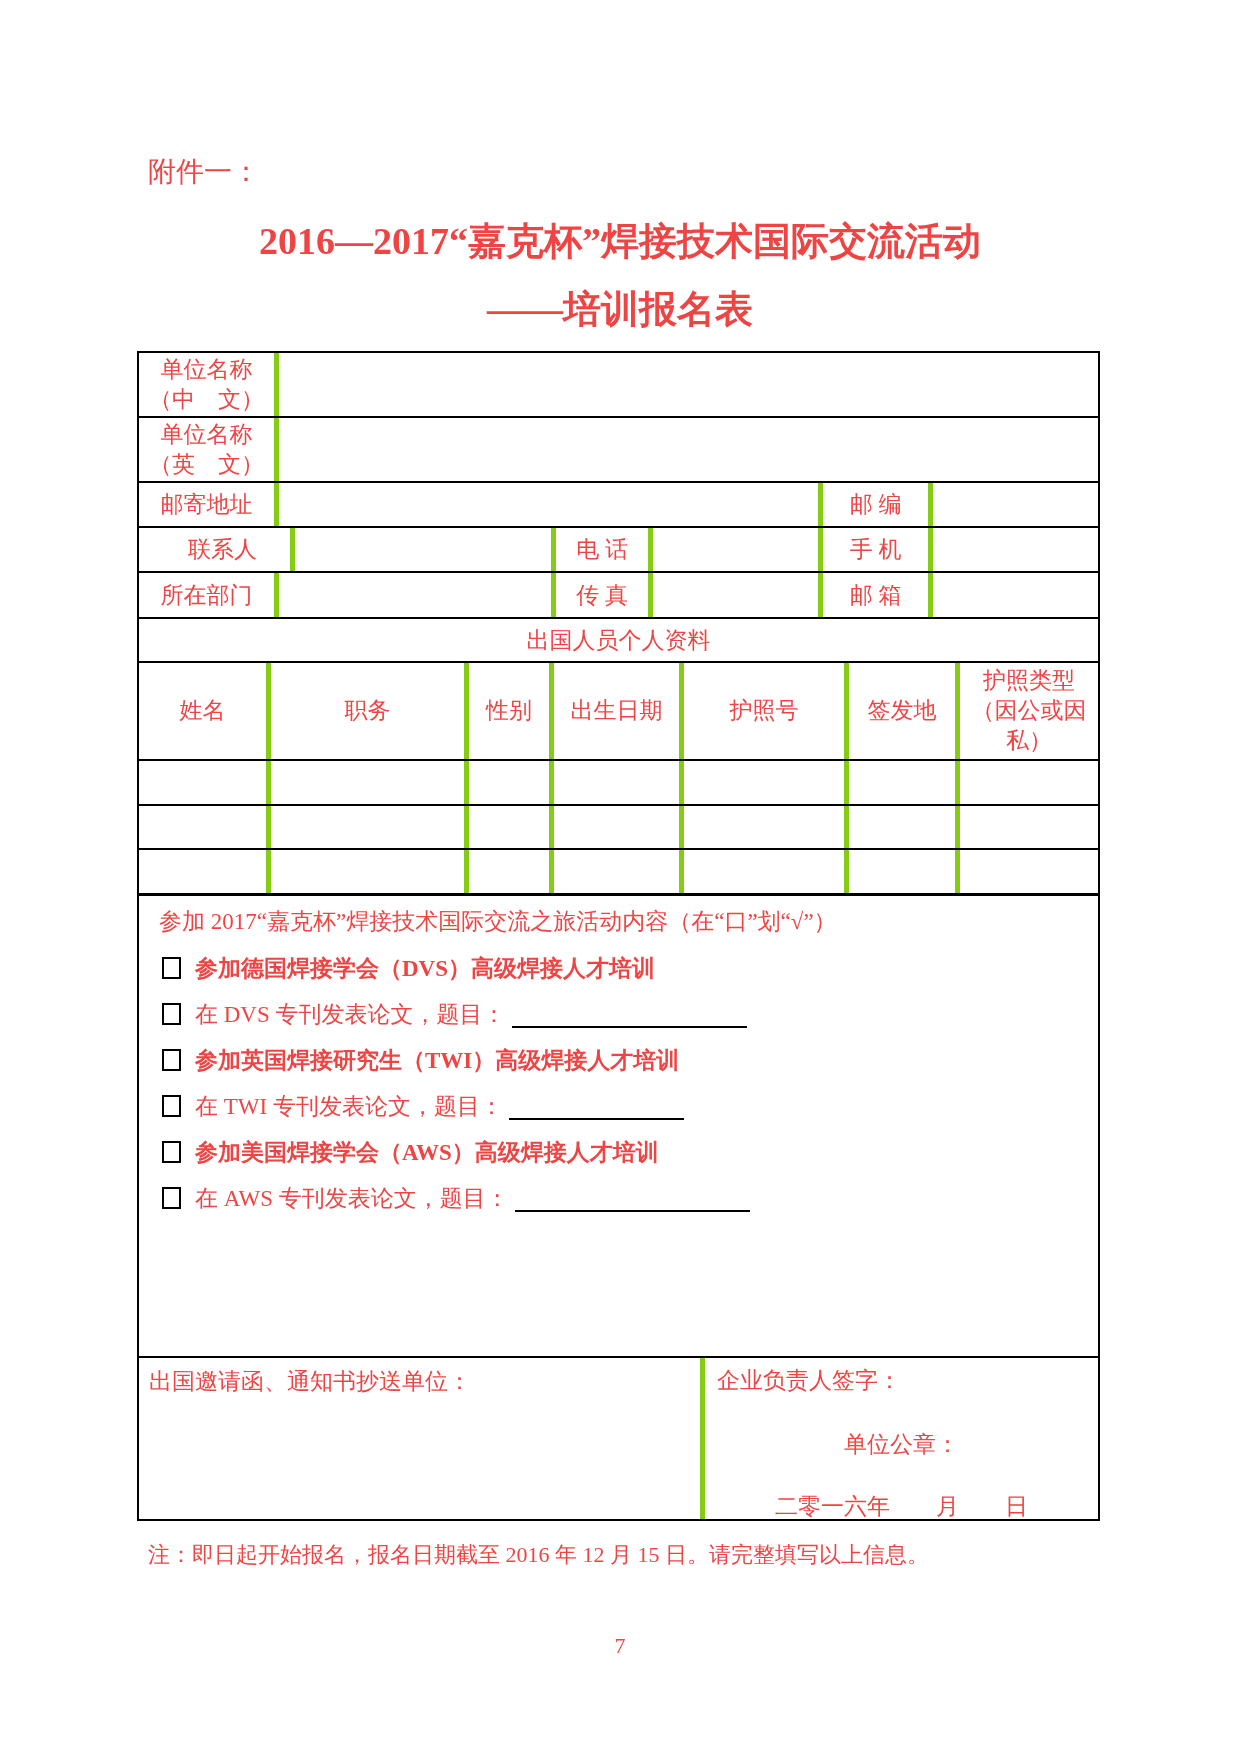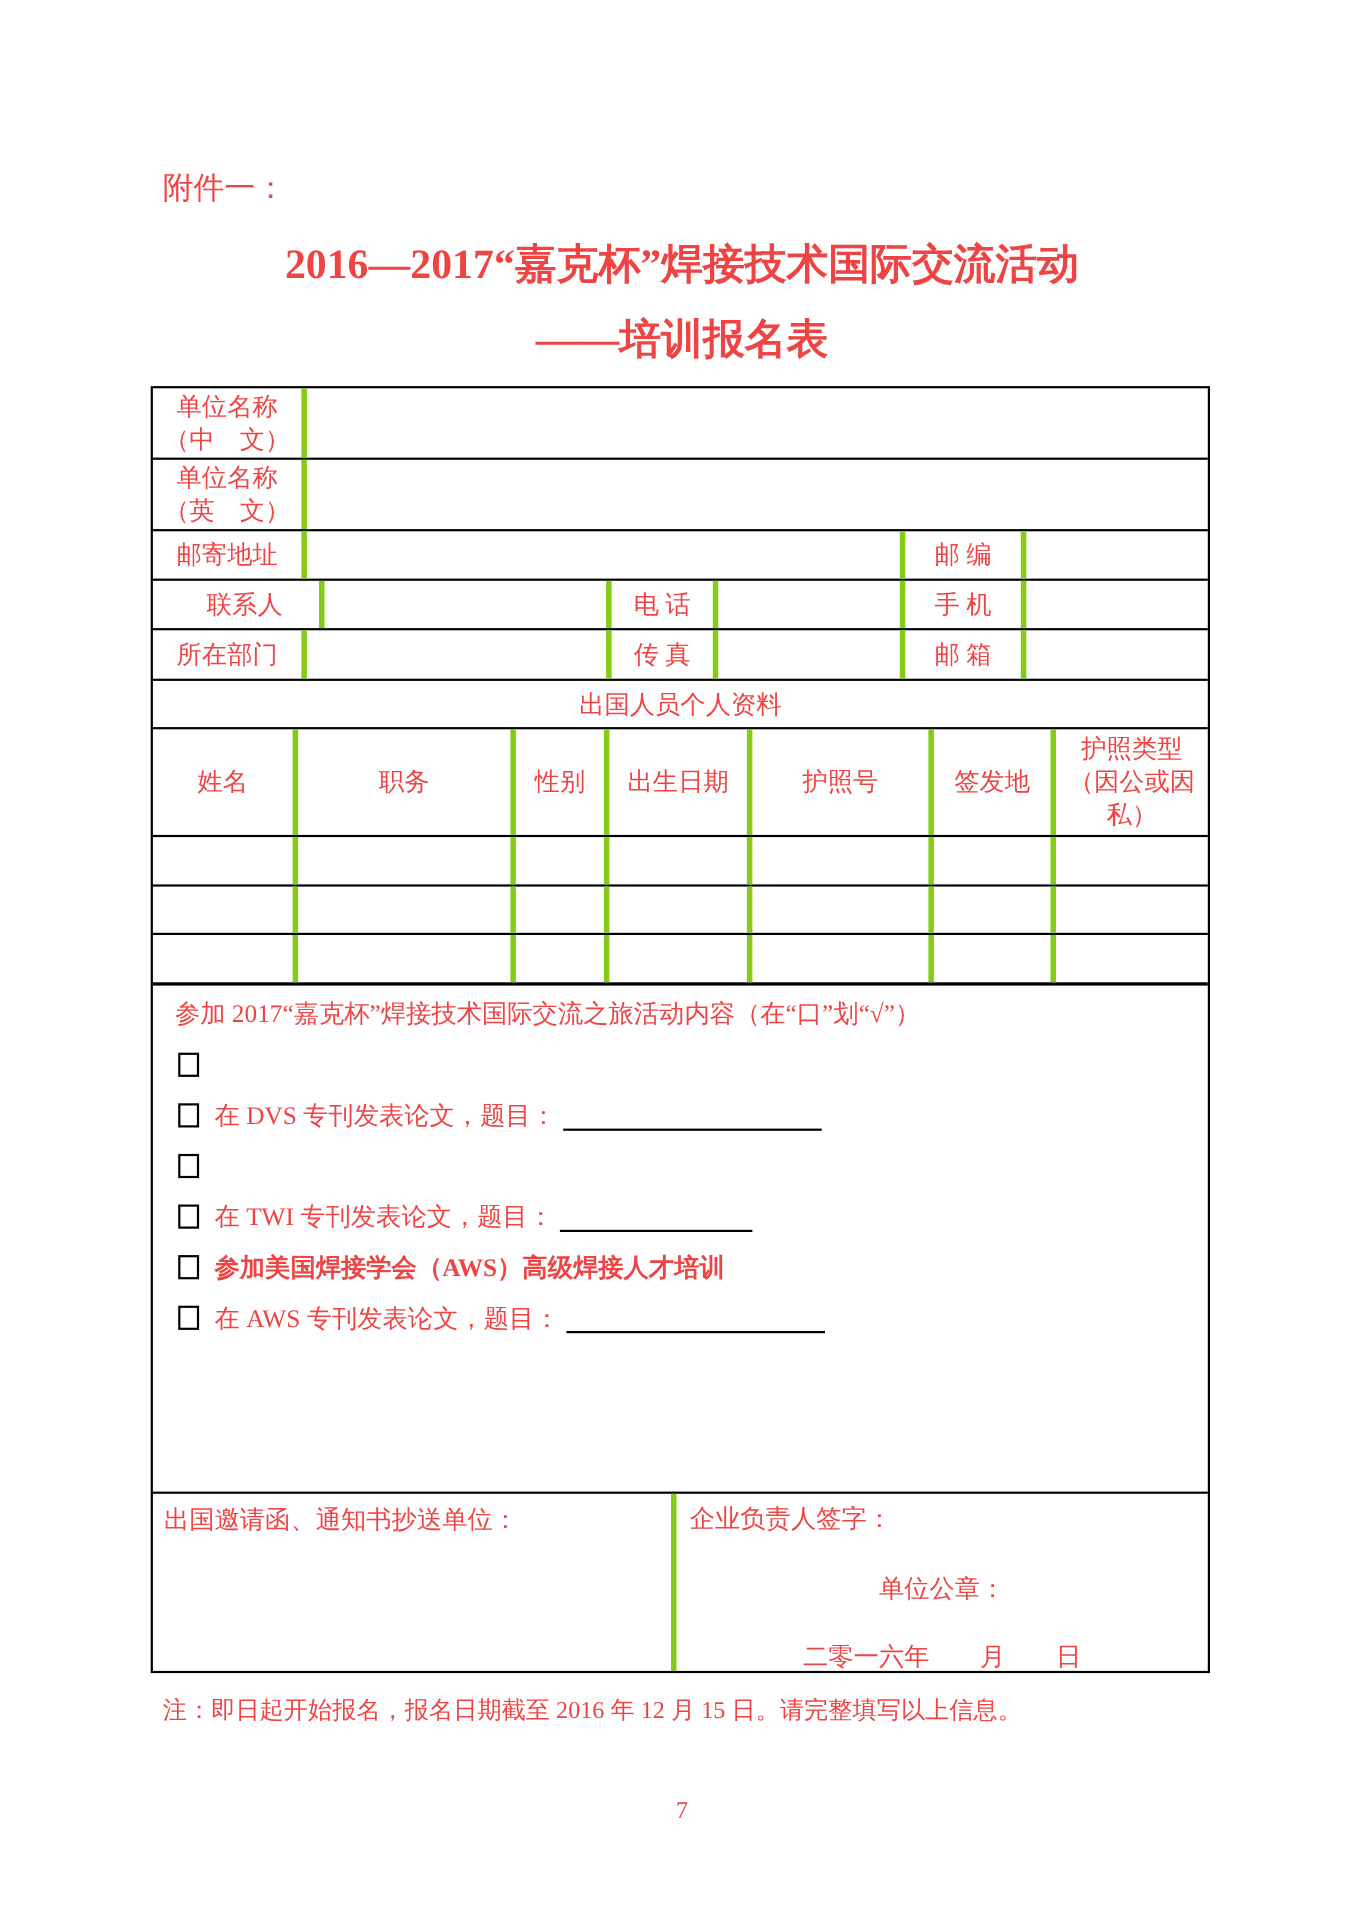--- a/index.html
+++ b/index.html
@@ -87,21 +87,21 @@
     display: inline-block;
     height: 22px;
     border-bottom: 2px solid #000;
     vertical-align: -6px;
     margin-left: 6px;
   }
   .blank.b-dvs { width: 235px; }
   .blank.b-twi { width: 175px; }
   .blank.b-aws { width: 235px; }
   
-  .sig-left  { width: 476px; align-items: flex-start; padding: 8px 10px; font-family: Liberation Serif, serif; }
+  .sig-left  { width: 566px; align-items: flex-start; padding: 8px 10px; font-family: Liberation Serif, serif; }
   .sig-right { flex: 1; display: block; padding: 8px 12px; }
   .sig-line1 { line-height: 30px; }
   .sig-line2 { text-align: center; margin-top: 34px; line-height: 30px; }
   .sig-line3 { text-align: center; margin-top: 32px; line-height: 30px; }
   
   .footnote {
     margin-left: 148px;
     margin-top: 19px;
     font-size: 22px;
     line-height: 30px;
@@ -206,27 +206,27 @@
       <div class="cell p4"></div>
       <div class="cell p5"></div>
       <div class="cell p6"></div>
     </div>
 
     <div class="row r-act">
       <div class="cell act-cell c-grow">
         <div>参加 2017“嘉克杯”焊接技术国际交流之旅活动内容（在“口”划“√”）</div>
 
         <div class="act-line bold">
-          <span class="chk"></span>
+          <span class="chk"></span><span>参加德国焊接学会（DVS）高级焊接人才培训</span>
         </div>
         <div class="act-line">
           <span class="chk"></span><span>在 DVS 专刊发表论文，题目：</span><span class="blank b-dvs"></span>
         </div>
         <div class="act-line bold">
-          <span class="chk"></span>
+          <span class="chk"></span><span>参加英国焊接研究生（TWI）高级焊接人才培训</span>
         </div>
         <div class="act-line">
           <span class="chk"></span><span>在 TWI 专刊发表论文，题目：</span><span class="blank b-twi"></span>
         </div>
         <div class="act-line bold">
           <span class="chk"></span><span>参加美国焊接学会（AWS）高级焊接人才培训</span>
         </div>
         <div class="act-line">
           <span class="chk"></span><span>在 AWS 专刊发表论文，题目：</span><span class="blank b-aws"></span>
         </div>

